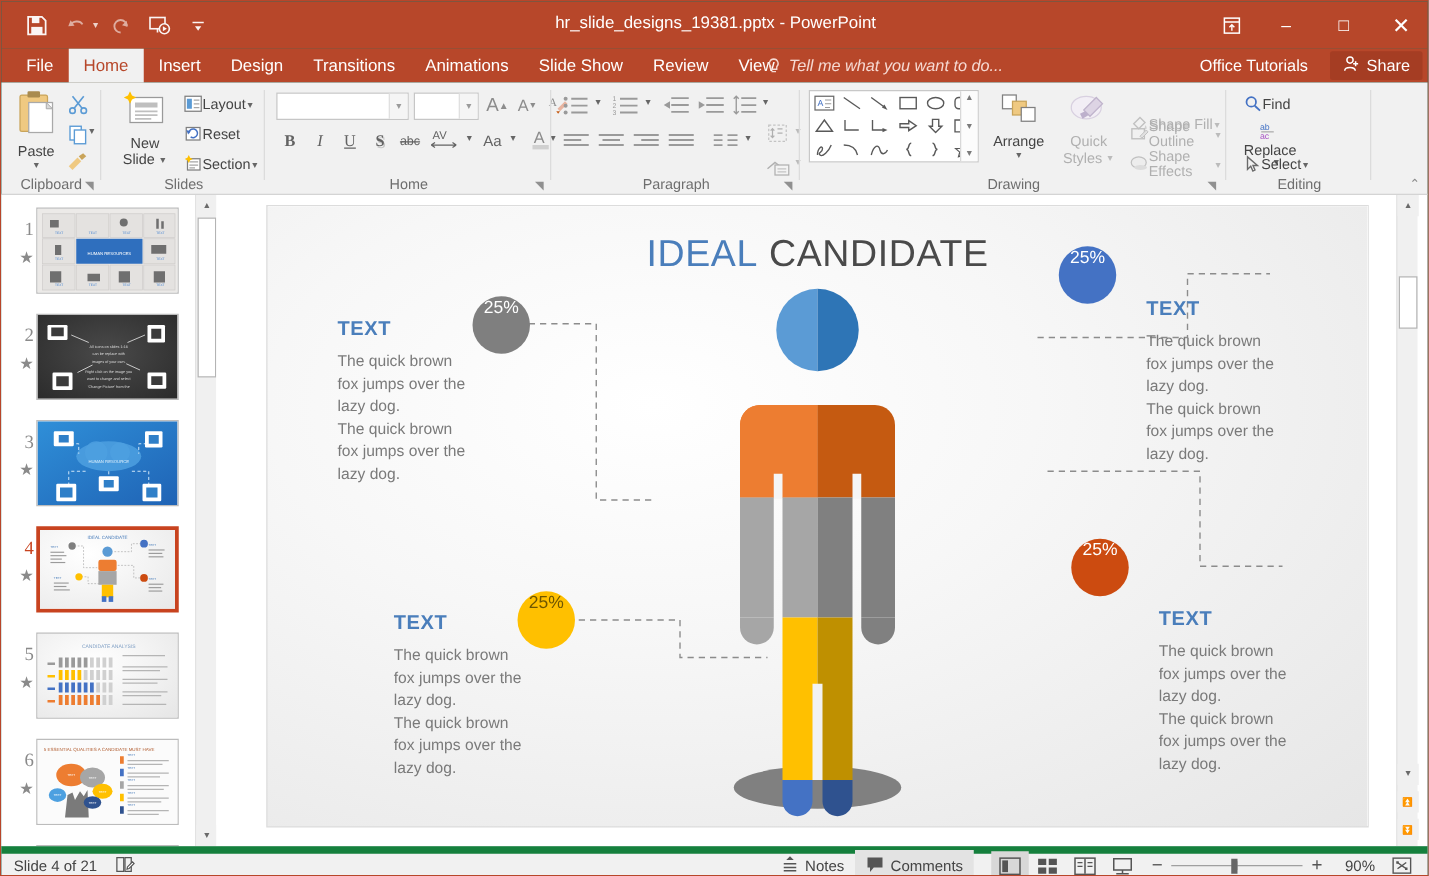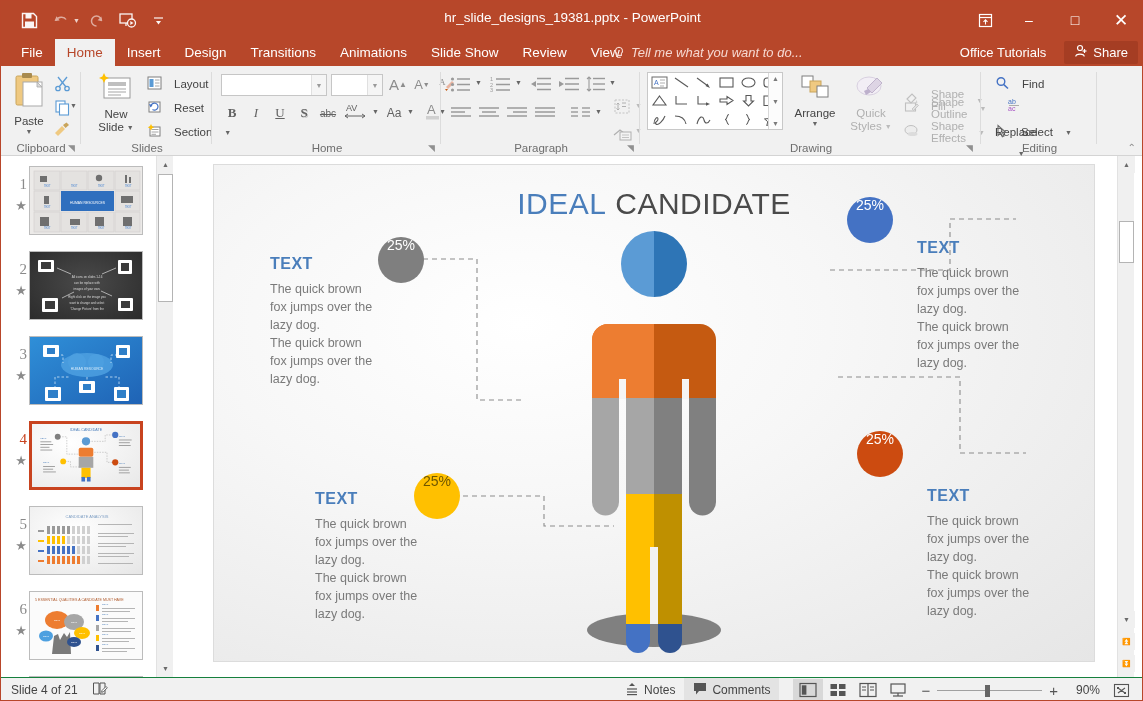--- a/index.html
+++ b/index.html
@@ -84,21 +84,21 @@
   }
   .dlg-launcher {
     position: absolute; bottom: 3px; font-size: 9px; color: #909090;
   }
 
   .btn-big {
     position: absolute; display: flex; flex-direction: column; align-items: center;
     font-size: 11.5px; color: #444; text-align: center; line-height: 1.15;
   }
   .btn-sm {
-    position: absolute; display: flex; align-items: center; gap: 12px;
+    position: absolute; display: flex; align-items: center; gap: 0;
     font-size: 11.5px; color: #444; height: 22px; padding: 0 3px;
   }
   .btn-sm.disabled { color: #b0b0b0; }
   .caret { font-size: 7px; color: #666; }
   .caret.disabled { color: #bbb; }
 
   .fontbox {
     position: absolute; background: #fff; border: 1px solid #c6c6c6;
     height: 22px; display: flex; align-items: center;
   }
@@ -191,21 +191,21 @@
 
   .pct {
     position: absolute; border-radius: 50%;
     display: flex; justify-content: center;
     color: #fff; font-size: 14px;
   }
 
   
   .statusbar {
     position: absolute; left: 0; top: 676px; width: 1143px; height: 25px;
-    background: #f1f1f1; border-top: 1px solid #15803d;
+    background: #f1f1f1; border-top: 6px solid #15803d;
     display: flex; align-items: center;
   }
   .sb-left { display: flex; align-items: center; gap: 14px; padding-left: 10px; font-size: 12px; color: #444; }
   .sb-right { margin-left: auto; display: flex; align-items: center; gap: 0; padding-right: 8px; }
   .sb-item { display: flex; align-items: center; gap: 5px; font-size: 12px; color: #444; padding: 0 9px; height: 25px; }
   .view-btn {
     width: 30px; height: 23px; display: flex; align-items: center; justify-content: center;
     color: #555;
   }
   .view-btn.active { background: #d8d8d8; }

